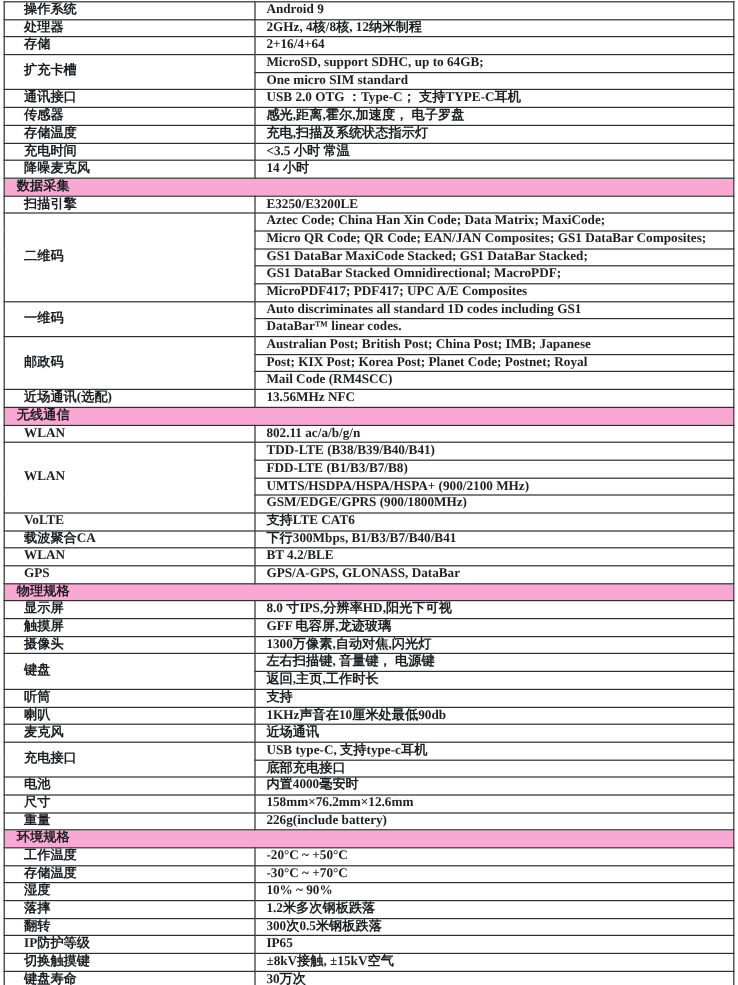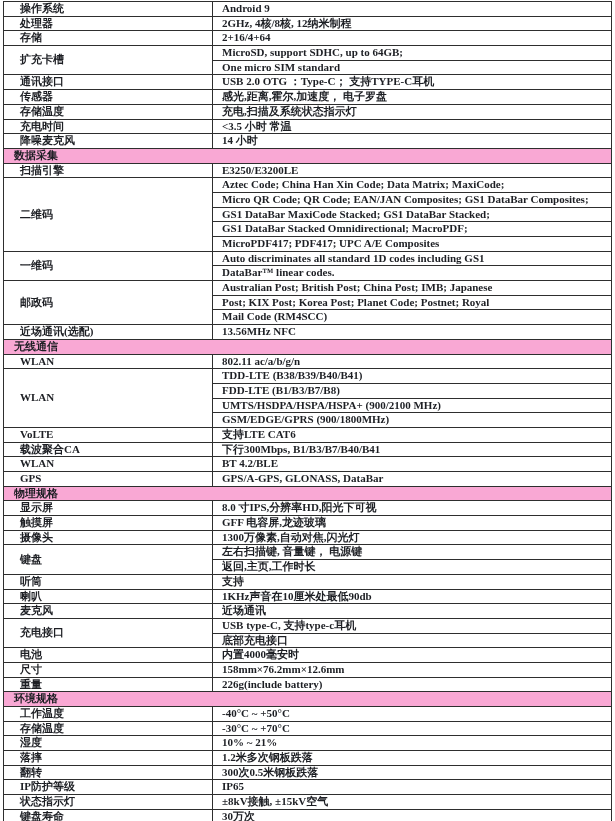--- a/index.html
+++ b/index.html
@@ -218,44 +218,44 @@
       </tr>
       <tr>
         <td class="label" rowspan="1">重量</td>
         <td class="value">226g(include battery)</td>
       </tr>
       <tr>
         <td colspan="2" class="section">环境规格</td>
       </tr>
       <tr>
         <td class="label" rowspan="1">工作温度</td>
-        <td class="value">-40°C ~ +50°C</td>
+        <td class="value">-20°C ~ +50°C</td>
       </tr>
       <tr>
         <td class="label" rowspan="1">存储温度</td>
         <td class="value">-30°C ~ +70°C</td>
       </tr>
       <tr>
         <td class="label" rowspan="1">湿度</td>
-        <td class="value">10% ~ 21%</td>
+        <td class="value">10% ~ 90%</td>
       </tr>
       <tr>
         <td class="label" rowspan="1">落摔</td>
         <td class="value">1.2米多次钢板跌落</td>
       </tr>
       <tr>
         <td class="label" rowspan="1">翻转</td>
         <td class="value">300次0.5米钢板跌落</td>
       </tr>
       <tr>
         <td class="label" rowspan="1">IP防护等级</td>
         <td class="value">IP65</td>
       </tr>
       <tr>
-        <td class="label" rowspan="1">状态指示灯</td>
+        <td class="label" rowspan="1">切换触摸键</td>
         <td class="value">±8kV接触, ±15kV空气</td>
       </tr>
       <tr>
         <td class="label" rowspan="1">键盘寿命</td>
         <td class="value">30万次</td>
       </tr>
     </tbody>
 </table>
 
 </body></html>

